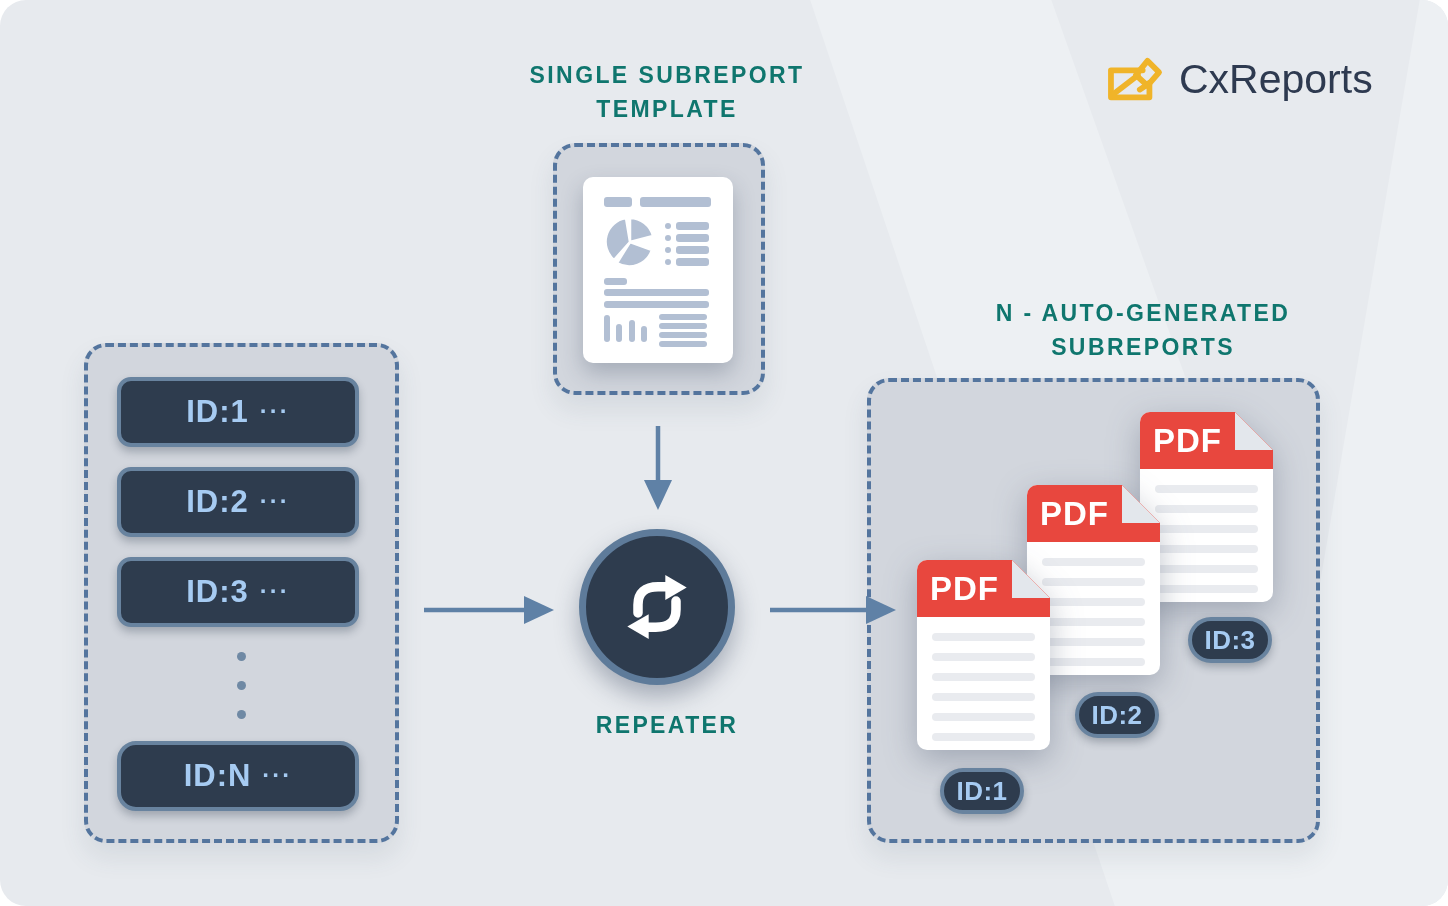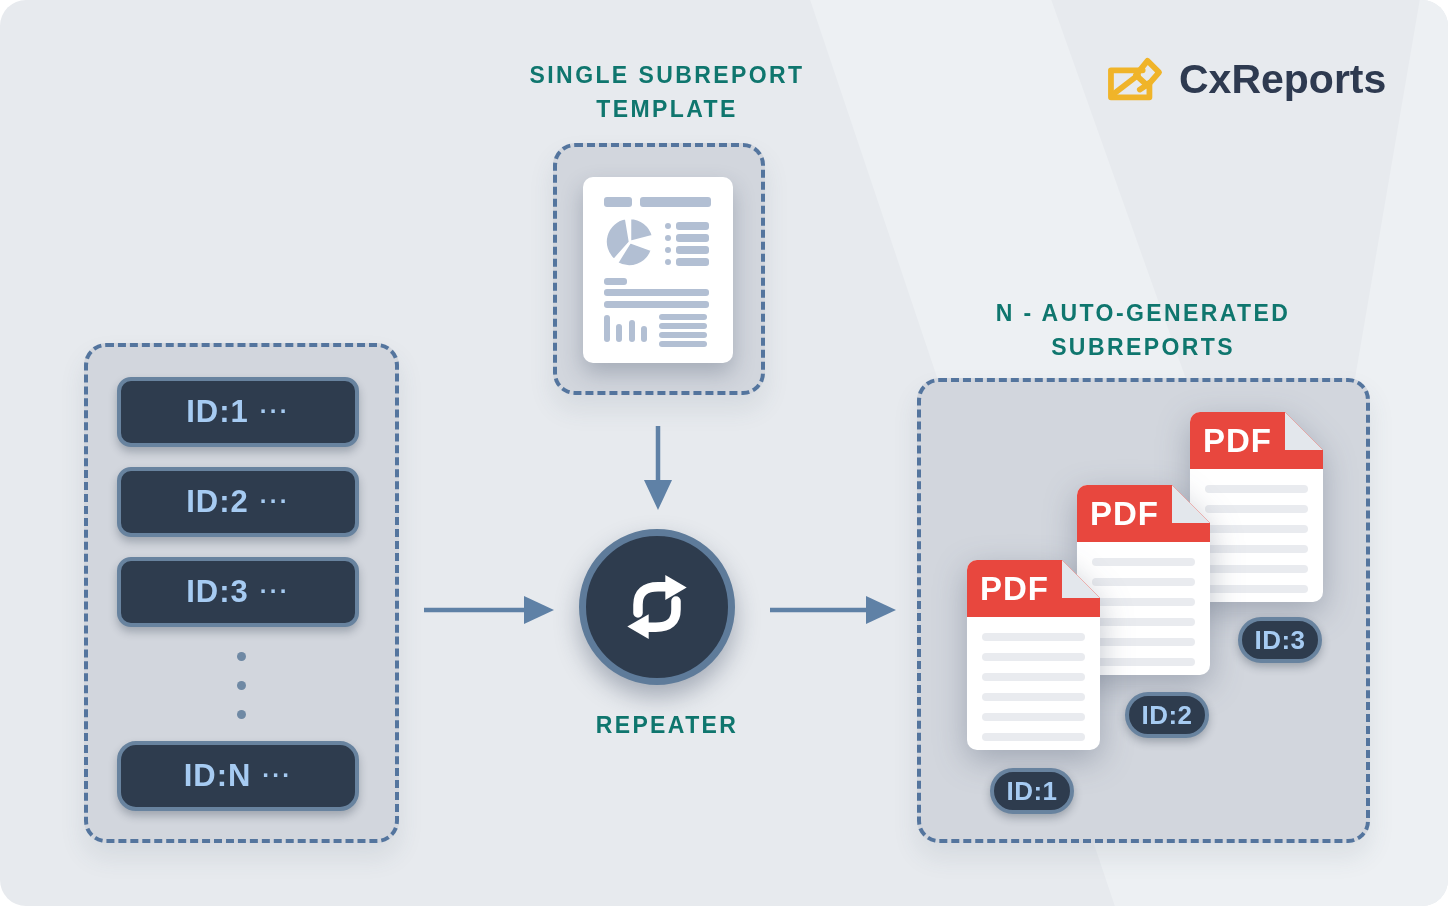--- a/index.html
+++ b/index.html
@@ -8,28 +8,28 @@
 
   
   .watermark{position:absolute;left:0;top:0;z-index:0;pointer-events:none;}
 
   
   .section-title{position:absolute;width:380px;text-align:center;font-weight:bold;
     font-size:23px;letter-spacing:2.4px;color:#0f766e;line-height:34px;z-index:3;}
 
   
   .logo{position:absolute;left:1106px;top:54px;display:flex;align-items:center;gap:15px;z-index:3;}
-  .logo-text{font-size:41px;font-weight:bold;color:#2E3A50;letter-spacing:0;}
+  .logo-text{font-size:41px;font-weight:normal;color:#2E3A50;letter-spacing:0;}
 
   
   .dashed{position:absolute;background:#D2D6DD;border:4px dashed #54759E;border-radius:22px;
     box-shadow:0 14px 26px rgba(60,75,100,0.10);z-index:1;}
   .tbox{left:553px;top:143px;width:212px;height:252px;}
   .dsbox{left:84px;top:343px;width:315px;height:500px;}
-  .outbox{left:917px;top:378px;width:453px;height:465px;}
+  .outbox{left:867px;top:378px;width:453px;height:465px;}
 
   
   .doc{position:absolute;left:26px;top:30px;width:150px;height:186px;background:#fff;
     border-radius:10px;box-shadow:0 10px 22px rgba(45,60,85,0.28);}
   .slate{background:#B2BFD3;border-radius:3px;position:absolute;}
   .doc .dot{width:6px;height:6px;border-radius:50%;background:#B2BFD3;position:absolute;}
 
   
   .idrow{position:absolute;left:29px;width:242px;height:70px;background:#2E3C4E;
     border:4px solid #68839F;border-radius:14px;color:#A6CBF2;font-size:31px;font-weight:bold;

